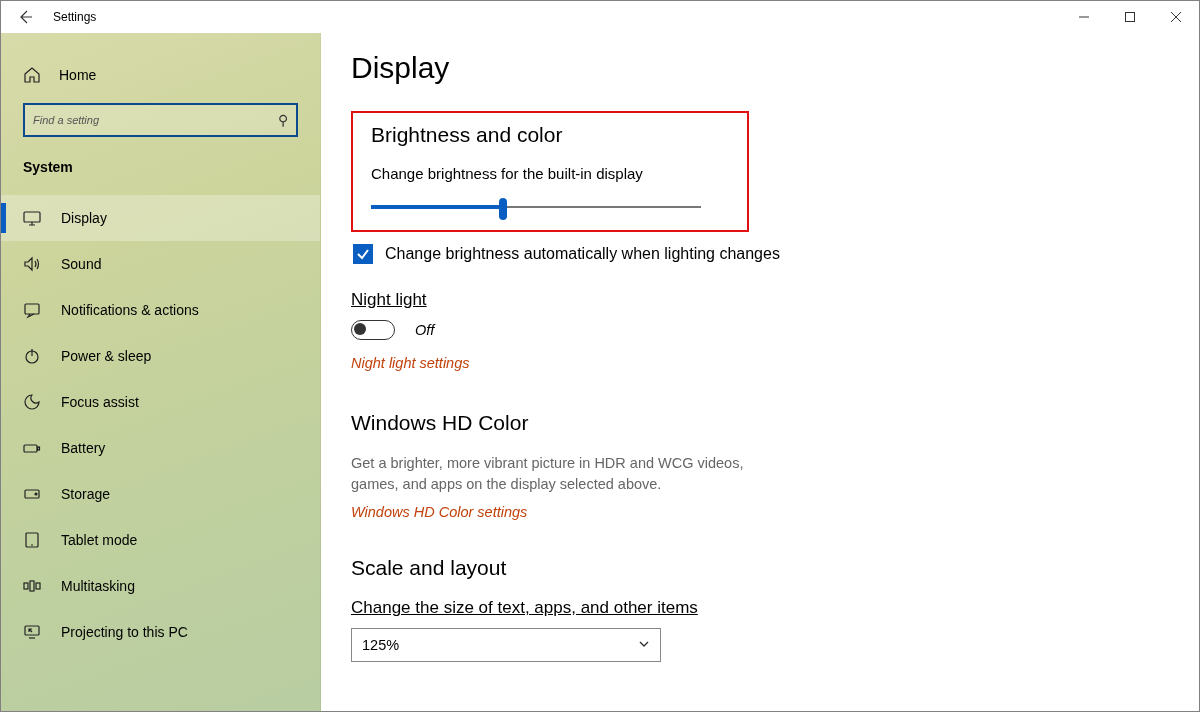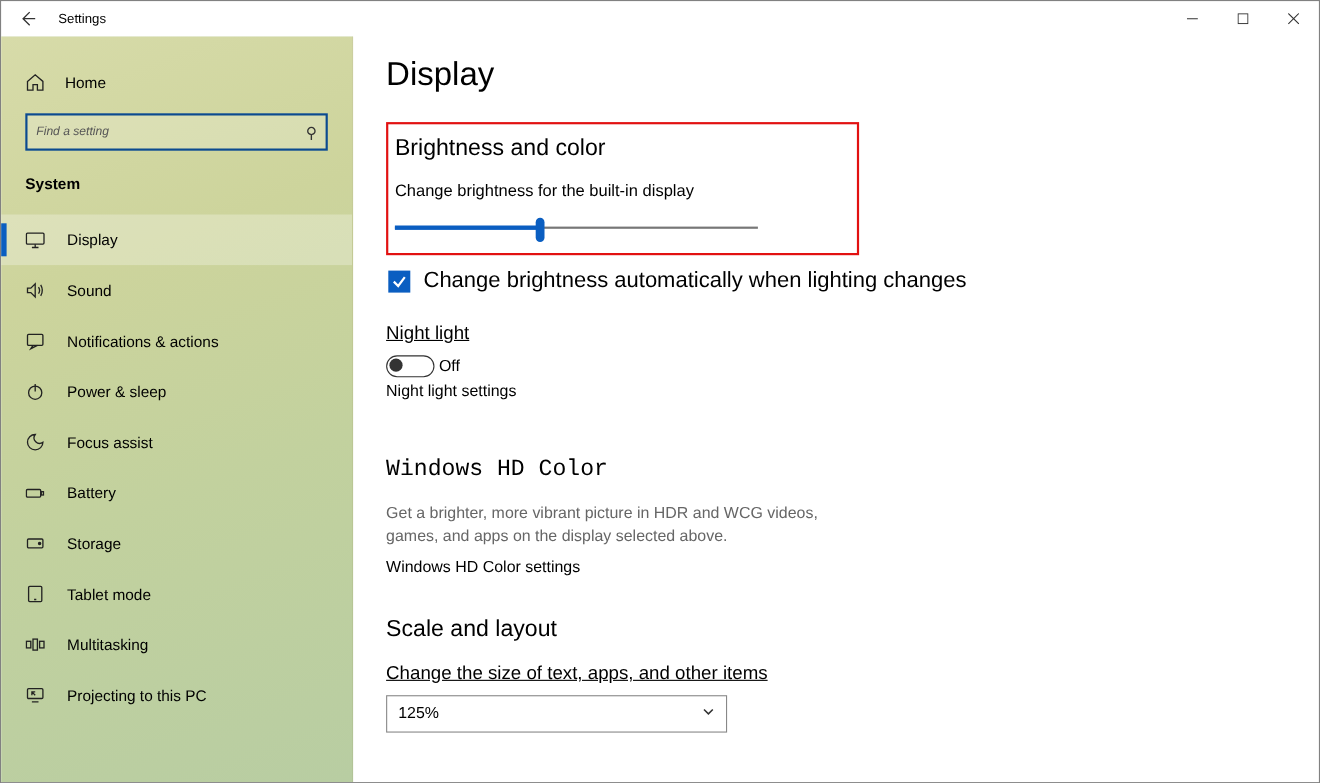--- a/index.html
+++ b/index.html
@@ -20,36 +20,36 @@
   .search-input::placeholder { color: #555; font-style: italic; }
   .search-icon { font-size: 14px; color: #333; transform: scaleX(-1); }
   .category-label { font-size: 14px; font-weight: 600; padding: 8px 0 20px 22px; }
   .nav-item { display: flex; align-items: center; height: 46px; padding-left: 22px; gap: 20px; font-size: 14px; position: relative; }
   .nav-item.active { background: rgba(255,255,255,0.28); }
   .nav-item.active::before { content: ""; position: absolute; left: 0; top: 8px; bottom: 8px; width: 5px; background: #0a5ec1; }
   .nav-icon { width: 18px; display: flex; align-items: center; justify-content: center; }
   .nav-icon svg { width: 18px; height: 18px; stroke: #222; stroke-width: 1.2; fill: none; }
   .content { flex: 1; padding: 18px 30px 0 30px; overflow: hidden; }
   h1.page-title { font-weight: 400; font-size: 30px; margin-bottom: 26px; }
-  .highlight-box { border: 2px solid #e21111; padding: 10px 14px 14px 6px; margin-bottom: 12px; width: 430px; }
+  .highlight-box { border: 2px solid #e21111; padding: 10px 14px 14px 18px; margin-bottom: 12px; width: 398px; }
   h2.section { font-weight: 400; font-size: 21px; margin-bottom: 18px; }
   .setting-label { font-size: 15px; margin-bottom: 16px; }
   .slider { position: relative; width: 330px; height: 18px; }
   .slider-track { position: absolute; top: 8px; left: 0; right: 0; height: 2px; background: #777; }
   .slider-fill { position: absolute; top: 7px; left: 0; width: 40%; height: 4px; background: #0a5ec1; }
   .slider-thumb { position: absolute; top: 0; left: calc(40% - 4px); width: 8px; height: 22px; background: #0a5ec1; border-radius: 4px; }
   .checkbox-row { display: flex; align-items: center; gap: 12px; margin: 8px 0 26px 2px; }
   .checkbox { width: 20px; height: 20px; background: #0a5ec1; color: #fff; display: flex; align-items: center; justify-content: center; font-size: 14px; }
-  .checkbox-label { font-size: 20px; }
+  .checkbox-label { font-size: 16px; }
   .row-label { font-size: 17px; margin-bottom: 10px; text-decoration: underline; }
-  .toggle-row { display: flex; align-items: center; gap: 4px; margin-bottom: 4px; }
+  .toggle-row { display: flex; align-items: center; gap: 20px; margin-bottom: 14px; font-style: italic; }
   .toggle { width: 44px; height: 20px; border: 1.5px solid #333; border-radius: 10px; position: relative; }
   .toggle-knob { position: absolute; left: 2px; top: 2px; width: 12px; height: 12px; background: #333; border-radius: 50%; }
   .toggle-label { font-size: 14.5px; }
-  .link { color: #000000; font-size: 14.5px; display: inline-block; margin-bottom: 30px; }
+  .link { color: #c2410c; font-size: 14.5px; display: inline-block; margin-bottom: 30px; font-style: italic; }
   .help-text { color: #666; font-size: 14.5px; line-height: 1.45; margin-bottom: 8px; max-width: 440px; }
   .dropdown { width: 310px; height: 34px; border: 1.5px solid #888; display: flex; align-items: center; justify-content: space-between; padding: 0 10px; font-size: 14.5px; margin-top: 10px; }
 </style>
 </head>
 <body>
 
 <div class="window">
 
   <div class="titlebar">
     <div class="titlebar-left">
@@ -216,21 +216,21 @@
 
       <div class="row-label">Night light</div>
       <div class="toggle-row">
         <div class="toggle">
           <div class="toggle-knob"></div>
         </div>
         <span class="toggle-label">Off</span>
       </div>
       <a class="link">Night light settings</a>
 
-      <h2 class="section" style="margin-top:22px;font-family:Liberation Mono, monospace;">Windows HD Color</h2>
+      <h2 class="section" style="margin-top:10px;">Windows HD Color</h2>
       <div class="help-text">Get a brighter, more vibrant picture in HDR and WCG videos, games, and apps on the display selected above.</div>
       <a class="link">Windows HD Color settings</a>
 
       <h2 class="section" style="margin-top:6px;">Scale and layout</h2>
       <div class="row-label">Change the size of text, apps, and other items</div>
       <div class="dropdown">
         <span>125%</span>
         <span><svg width="12" height="12" viewBox="0 0 12 12">
               <path d="M2 4 L6 8 L10 4" stroke="#333" stroke-width="1.4" fill="none"></path>
             </svg></span>

